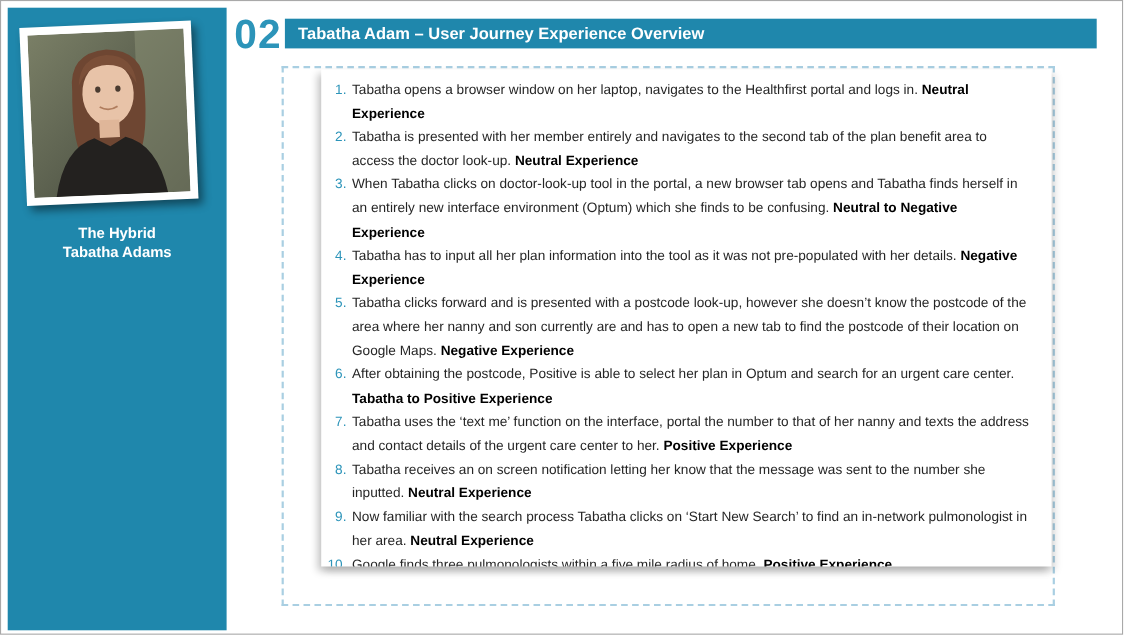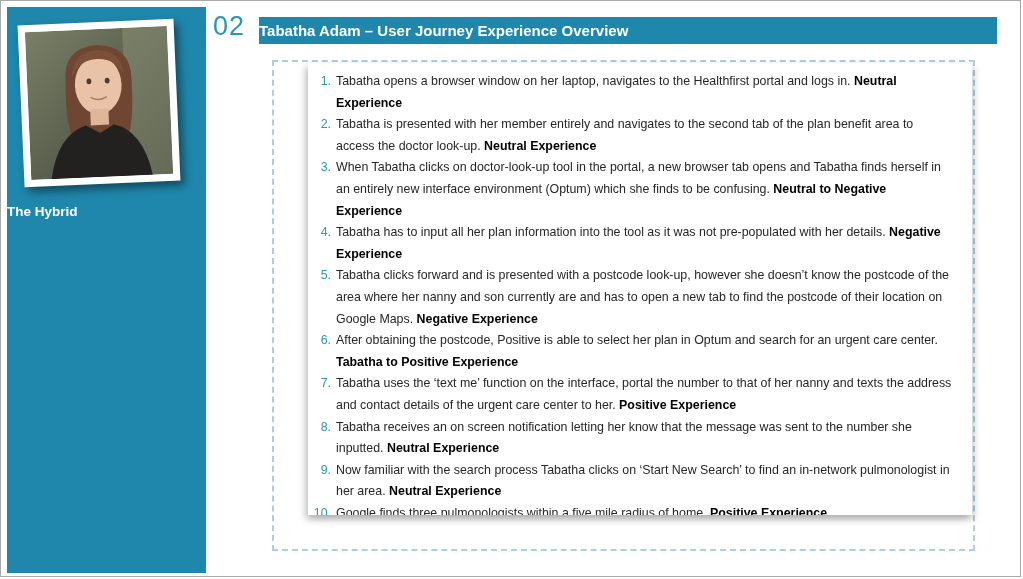--- a/index.html
+++ b/index.html
@@ -27,46 +27,47 @@
     width: 156px; height: 162px;
     background: #ffffff;
     padding: 7px;
     transform: rotate(-2.5deg);
     box-shadow: 4px 5px 8px rgba(0,0,0,0.45);
   }
   .polaroid svg { display: block; width: 100%; height: 100%; }
   .persona-text {
     position: absolute; left: 0; top: 196px;
     width: 100%;
+    text-align: center;
     color: #ffffff;
     font-weight: bold;
     font-size: 13.5px;
     line-height: 17.5px;
   }
   
   .page-number {
     position: absolute; left: 212px; top: 10px;
-    font-size: 27px;
-    font-weight: normal;
+    font-size: 37px;
+    font-weight: bold;
     color: #2c94b9;
     letter-spacing: 1px;
   }
   .header-bar {
     position: absolute; left: 258px; top: 16px;
     width: 738px; height: 27px;
     background: #1f87ac;
     color: #ffffff;
     font-weight: bold;
     font-size: 15px;
     line-height: 27px;
-    padding-left: 0;
+    padding-left: 12px;
   }
   
   .dashed-box {
-    position: absolute; left: 271px; top: 59px;
+    position: absolute; left: 255px; top: 59px;
     width: 703px; height: 491px;
     border: 2px dashed #a9cfe2;
     background: #ffffff;
     text-decoration: underline;
   }
   .list-panel {
     position: absolute; left: 34px; top: 1px;
     width: 664px; height: 452px;
     background: #ffffff;
     box-shadow: -3px 4px 7px rgba(0,0,0,0.22), 3px 4px 7px rgba(0,0,0,0.15);
@@ -123,20 +124,21 @@
 
         <path d="M20 148 Q28 104 56 96 L70 104 L84 96 Q112 104 120 148 Z" fill="#23211f"></path>
 
         <path d="M62 68 Q70 73 78 68" stroke="#b07d5e" stroke-width="1.6" fill="none"></path>
         <ellipse cx="61" cy="52" rx="2.4" ry="2.8" fill="#4a3b30"></ellipse>
         <ellipse cx="79" cy="52" rx="2.4" ry="2.8" fill="#4a3b30"></ellipse>
       </svg>
     </div>
     <div class="persona-text">
       <div>The Hybrid</div>
+      <div>Tabatha Adams</div>
     </div>
   </div>
 
   <div class="page-number">02</div>
 
   <div class="header-bar">Tabatha Adam – User Journey Experience Overview</div>
 
   <div class="dashed-box">
     <div class="list-panel">
       <ol class="journey">

